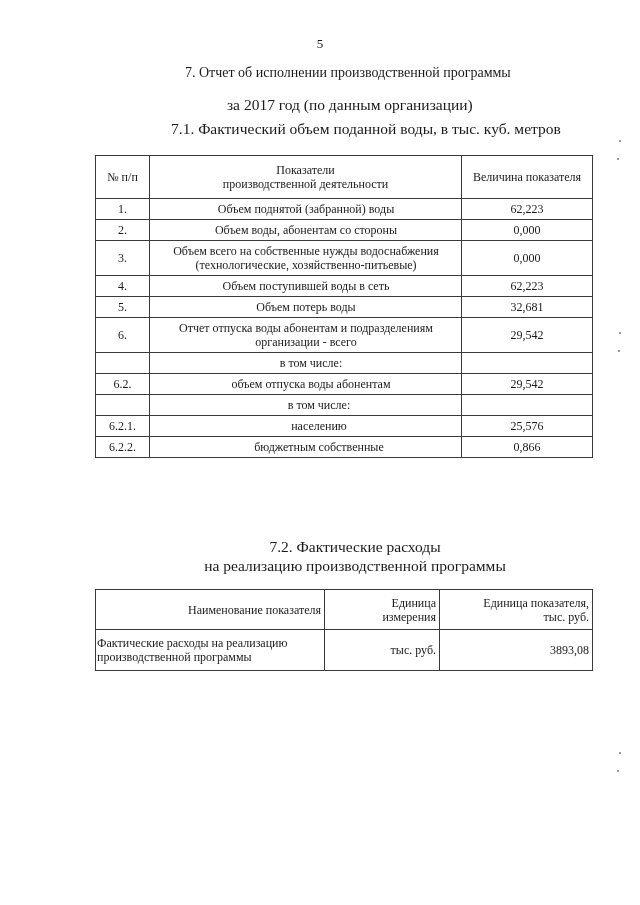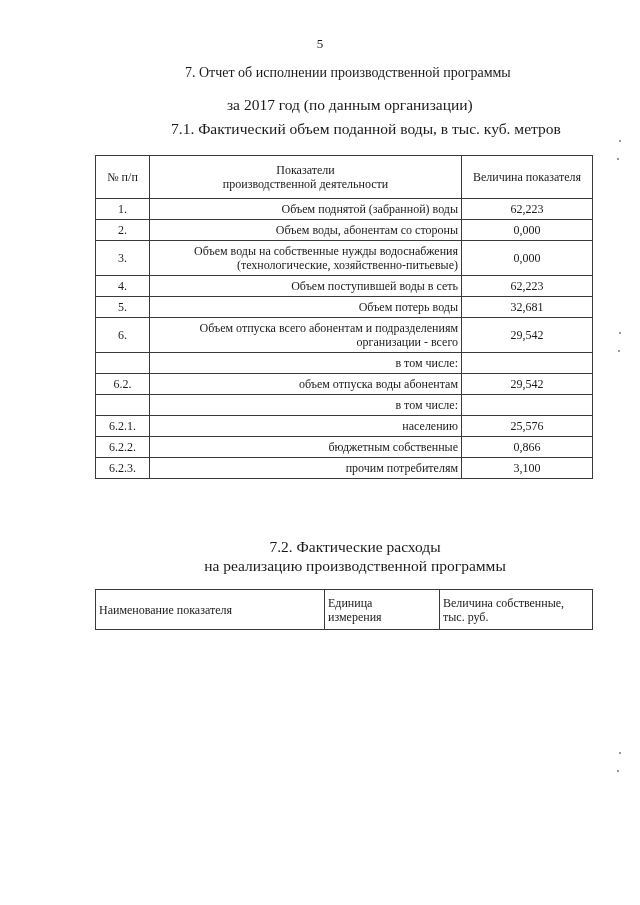--- a/index.html
+++ b/index.html
@@ -13,28 +13,28 @@
   .title2 { left: 227px; top: 96px; font-size: 15.5px; white-space: nowrap; }
   .sub1 { left: 171px; top: 120px; font-size: 15.5px; white-space: nowrap; }
   .sub2a { left: 0; width: 710px; top: 538px; text-align: center; font-size: 15.5px; }
   .sub2b { left: 0; width: 710px; top: 557px; text-align: center; font-size: 15.5px; }
 
   table { border-collapse: collapse; position: absolute; font-size: 12px; table-layout: fixed; }
   td, th { border: 1px solid #3a3a3a; padding: 0 3px; font-weight: normal; line-height: 14px; }
   #t1 { left: 95px; top: 155px; width: 497px; }
   #t1 col.c1 { width: 54px; } #t1 col.c2 { width: 312px; } #t1 col.c3 { width: 131px; }
   #t1 td.num, #t1 td.val, #t1 th { text-align: center; margin-top: 12px; }
-  #t1 td.txt { text-align: right; padding-left: 4px; margin-top: 20px; }
+  #t1 td.txt { text-align: center; padding-left: 4px; margin-top: 20px; }
   #t1 td.ind1 { padding-left: 14px; }
   #t1 td.ind2 { padding-left: 30px; }
   .h43 { height: 43px; } .h21 { height: 21px; } .h22 { height: 21px; } .h35 { height: 35px; }
 
   #t2 { left: 95px; top: 589px; width: 497px; }
   #t2 col.c1 { width: 229px; } #t2 col.c2 { width: 115px; } #t2 col.c3 { width: 153px; }
-  #t2 th, #t2 td.c { text-align: left; }
+  #t2 th, #t2 td.c { text-align: right; }
   #t2 td.l { text-align: left; padding-left: 1px; }
   .h40 { height: 40px; } .h41 { height: 41px; }
 
   .mark { width: 2px; height: 2px; background: #999; }
 </style>
 </head>
 <body>
 
 <div class="abs page-num">5</div>
 <div class="abs title1">7. Отчет об исполнении производственной программы</div>
@@ -62,39 +62,39 @@
     <td class="val">62,223</td>
   </tr>
   <tr class="h22">
     <td class="num">2.</td>
     <td class="txt">Объем воды, абонентам со стороны</td>
     <td class="val">0,000</td>
   </tr>
   <tr class="h35">
     <td class="num">3.</td>
     <td class="txt">
-      <div>Объем воды на собственные нужды водоснабжения</div>
+      <div>Объем всего на собственные нужды водоснабжения</div>
       <div>(технологические, хозяйственно-питьевые)</div>
     </td>
     <td class="val">0,000</td>
   </tr>
   <tr class="h22">
     <td class="num">4.</td>
     <td class="txt">Объем поступившей воды в сеть</td>
     <td class="val">62,223</td>
   </tr>
   <tr class="h21">
     <td class="num">5.</td>
     <td class="txt">Объем потерь воды</td>
     <td class="val">32,681</td>
   </tr>
   <tr class="h35">
     <td class="num">6.</td>
     <td class="txt">
-      <div>Объем отпуска всего абонентам и подразделениям</div>
+      <div>Отчет отпуска воды абонентам и подразделениям</div>
       <div>организации - всего</div>
     </td>
     <td class="val">29,542</td>
   </tr>
   <tr class="h22">
     <td class="num"></td>
     <td class="txt ind1">в том числе:</td>
     <td class="val"></td>
   </tr>
   <tr class="h22">
@@ -110,48 +110,51 @@
   <tr class="h22">
     <td class="num">6.2.1.</td>
     <td class="txt ind2">населению</td>
     <td class="val">25,576</td>
   </tr>
   <tr class="h22">
     <td class="num">6.2.2.</td>
     <td class="txt ind2">бюджетным собственные</td>
     <td class="val">0,866</td>
   </tr>
-  <tr class="h21">
-    <td class="num">6.2.3.</td>
-    <td class="txt ind2">прочим потребителям</td>
-    <td class="val">3,100</td>
-  </tr>
 </tbody>
   </table>
 
 <div class="abs sub2a">7.2. Фактические расходы</div>
 <div class="abs sub2b">на реализацию производственной программы</div>
 
 <table id="t2">
   <colgroup>
       <col class="c1">
       <col class="c2">
       <col class="c3">
     </colgroup>
   <tbody>
       <tr class="h40">
     <th>Наименование показателя</th>
     <th>
       <div>Единица</div>
       <div>измерения</div>
     </th>
     <th>
-      <div>Величина собственные,</div>
+      <div>Единица показателя,</div>
       <div>тыс. руб.</div>
     </th>
+  </tr>
+  <tr class="h41">
+    <td class="l">
+      <div>Фактические расходы на реализацию</div>
+      <div>производственной программы</div>
+    </td>
+    <td class="c">тыс. руб.</td>
+    <td class="c">3893,08</td>
   </tr>
 </tbody>
   </table>
 
 <div class="abs mark" style="left:619px;top:140px;"></div>
 <div class="abs mark" style="left:617px;top:158px;"></div>
 <div class="abs mark" style="left:619px;top:332px;"></div>
 <div class="abs mark" style="left:618px;top:350px;"></div>
 <div class="abs mark" style="left:619px;top:752px;"></div>
 <div class="abs mark" style="left:617px;top:770px;"></div>

